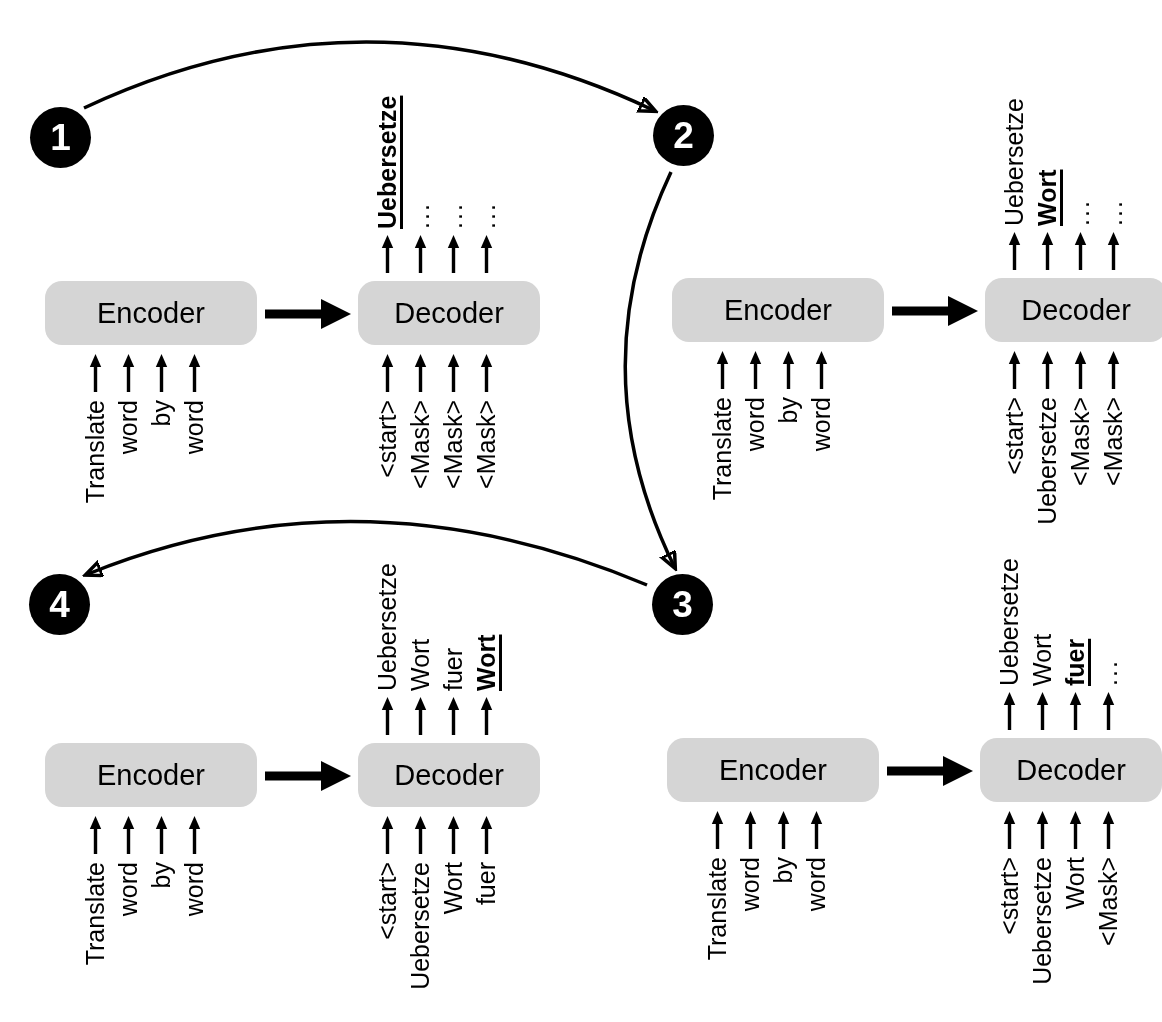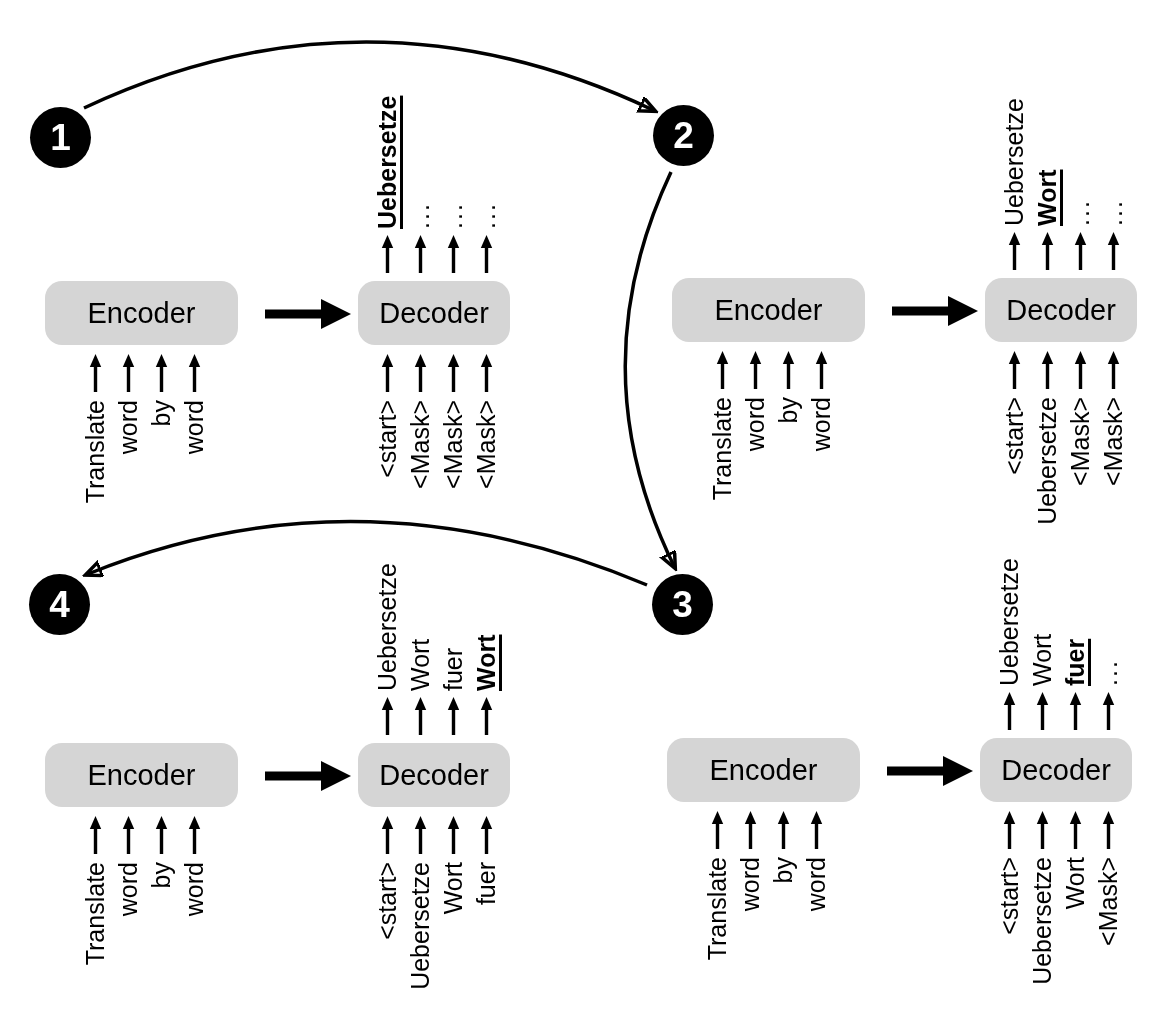--- a/index.html
+++ b/index.html
@@ -11,22 +11,22 @@
   .overlay path{fill:none;stroke:#000;stroke-width:3.5px}
 
   
   .circle{position:absolute;width:61px;height:61px;border-radius:50%;background:#000;color:#fff;
           display:flex;align-items:center;justify-content:center;font-size:37px;font-weight:700}
 
   
   .panel{position:absolute;width:500px;height:480px}
   .box{position:absolute;top:219px;height:64px;background:#d5d5d5;border-radius:17px;
        display:flex;align-items:center;justify-content:center;font-size:29px}
-  .enc{left:0;width:193px}
-  .dec{left:313px;width:152px}
+  .enc{left:0;width:212px}
+  .dec{left:313px;width:182px}
   .harrow{position:absolute;left:220px;top:234px;width:86px;height:36px}
   .harrow svg{display:block;width:100%;height:100%}
   .harrow rect,.harrow polygon,.varrow rect,.varrow polygon{fill:#000}
 
   .cols{position:absolute;display:flex}
   .col{width:33px;display:flex;flex-direction:column;align-items:center}
   .dec-out{left:326px;top:6px}
   .enc-in{left:34px;top:292px}
   .dec-in{left:326px;top:292px}
   .varrow{width:13px;height:38px;flex:0 0 auto}

